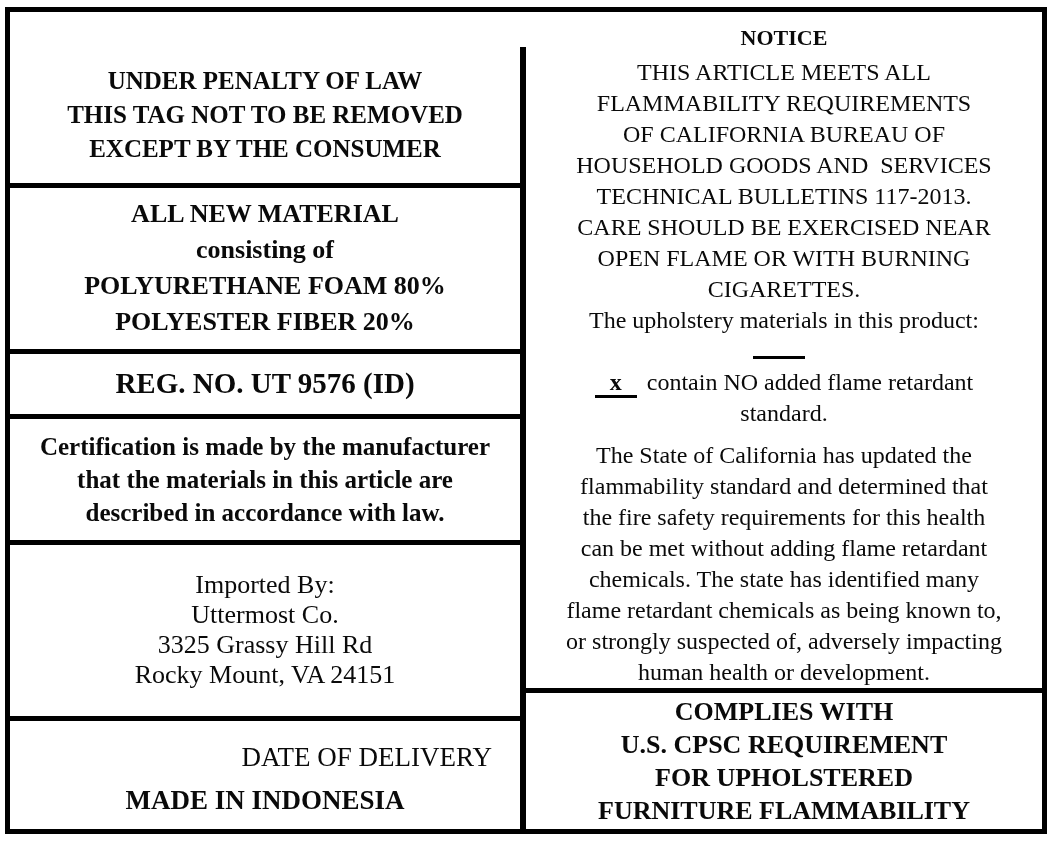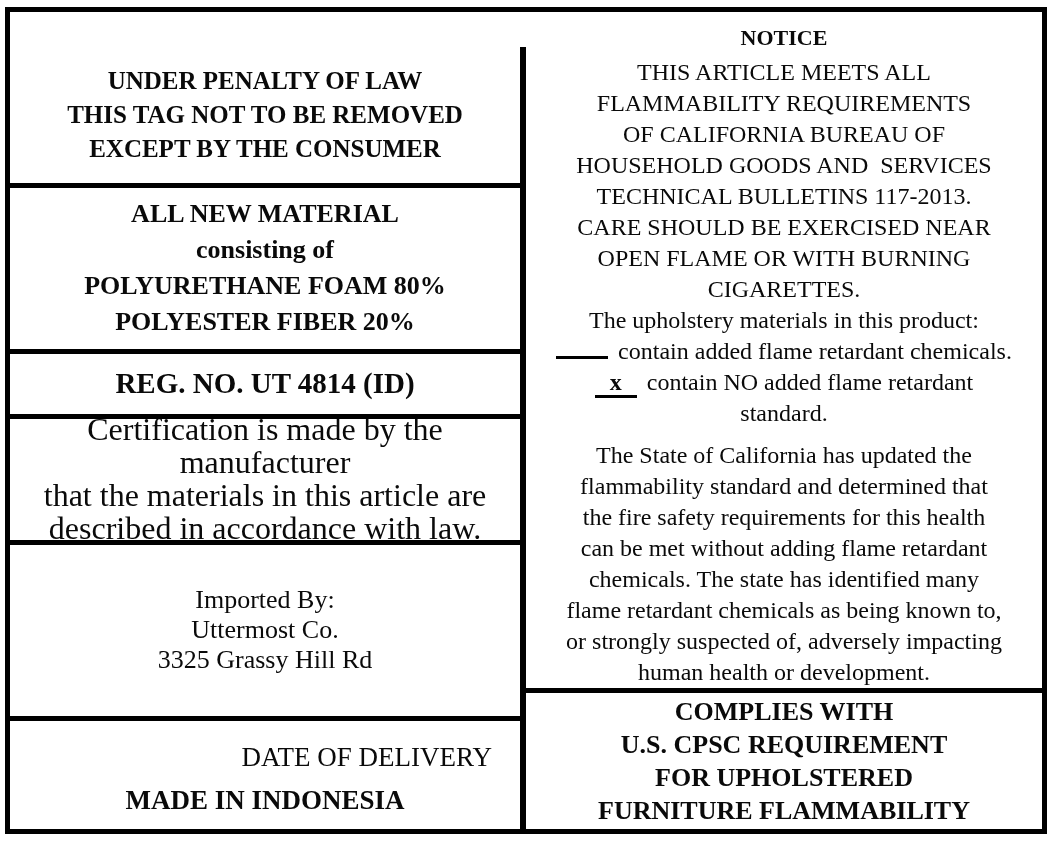--- a/index.html
+++ b/index.html
@@ -31,21 +31,21 @@
     text-align:center;
     overflow:hidden;
     padding:0 6px;
   }
   .bb { border-bottom:5px solid #000; }
 
   
   .s-penalty   { height:153px; font-weight:bold; font-size:25px; line-height:34px; }
   .s-material  { height:181px; font-weight:bold; font-size:26px; line-height:36px; }
   .s-regno     { height:70px;  font-weight:bold; font-size:29px; }
-  .s-cert      { height:137px; font-size:32px; line-height:33px; }
+  .s-cert      { height:137px; font-size:25px; line-height:33px;font-weight:bold; }
   .s-importer  { height:192px; font-size:26px; line-height:30px; }
   .s-delivery  { height:116px; justify-content:flex-start; padding-top:20px; font-size:27px; }
 
   .delivery-row {
     display:flex; width:100%; align-items:flex-end;
     padding:0 22px 0 14px;
     flex-direction:column;
   }
   .delivery-label { white-space:nowrap; line-height:32px; }
   .delivery-blank {
@@ -94,33 +94,34 @@
     </div>
 
     <div class="sec bb s-material">
       <div class="line">ALL NEW MATERIAL</div>
       <div class="line">consisting of</div>
       <div class="line">POLYURETHANE FOAM 80%</div>
       <div class="line">POLYESTER FIBER 20%</div>
     </div>
 
     <div class="sec bb s-regno">
-      <div class="line">REG. NO. UT 4814 (ID)</div>
+      <div class="line">REG. NO. UT 9576 (ID)</div>
     </div>
 
     <div class="sec bb s-cert">
       <div class="line">Certification is made by the manufacturer</div>
       <div class="line">that the materials in this article are</div>
       <div class="line">described in accordance with law.</div>
     </div>
 
     <div class="sec bb s-importer">
       <div class="line">Imported By:</div>
       <div class="line">Uttermost Co.</div>
       <div class="line">3325 Grassy Hill Rd</div>
+      <div class="line">Rocky Mount, VA 24151</div>
     </div>
 
     <div class="sec s-delivery">
       <div class="delivery-row">
         <span class="delivery-label">DATE OF DELIVERY</span>
         <span class="delivery-blank"></span>
       </div>
       <div class="made-in">MADE IN INDONESIA</div>
     </div>
 
@@ -136,21 +137,21 @@
       <div class="line">OF CALIFORNIA BUREAU OF</div>
       <div class="line">HOUSEHOLD GOODS AND&nbsp; SERVICES</div>
       <div class="line">TECHNICAL BULLETINS 117-2013.</div>
       <div class="line">CARE SHOULD BE EXERCISED NEAR</div>
       <div class="line">OPEN FLAME OR WITH BURNING</div>
       <div class="line">CIGARETTES.</div>
 
       <div class="line">The upholstery materials in this product:</div>
 
       <div class="line opt-line">
-        <span class="opt-blank"></span><span>contain added flame retardant chemicals.</span>
+        <span class="opt-blank"></span>
       </div>
 
       <div class="line opt-line">
         <span class="x-underline">x</span><span>contain NO added flame retardant</span>
       </div>
       <div class="line">standard.</div>
 
       <div class="line para2">The State of California has updated the</div>
       <div class="line">flammability standard and determined that</div>
       <div class="line">the fire safety requirements for this health</div>

